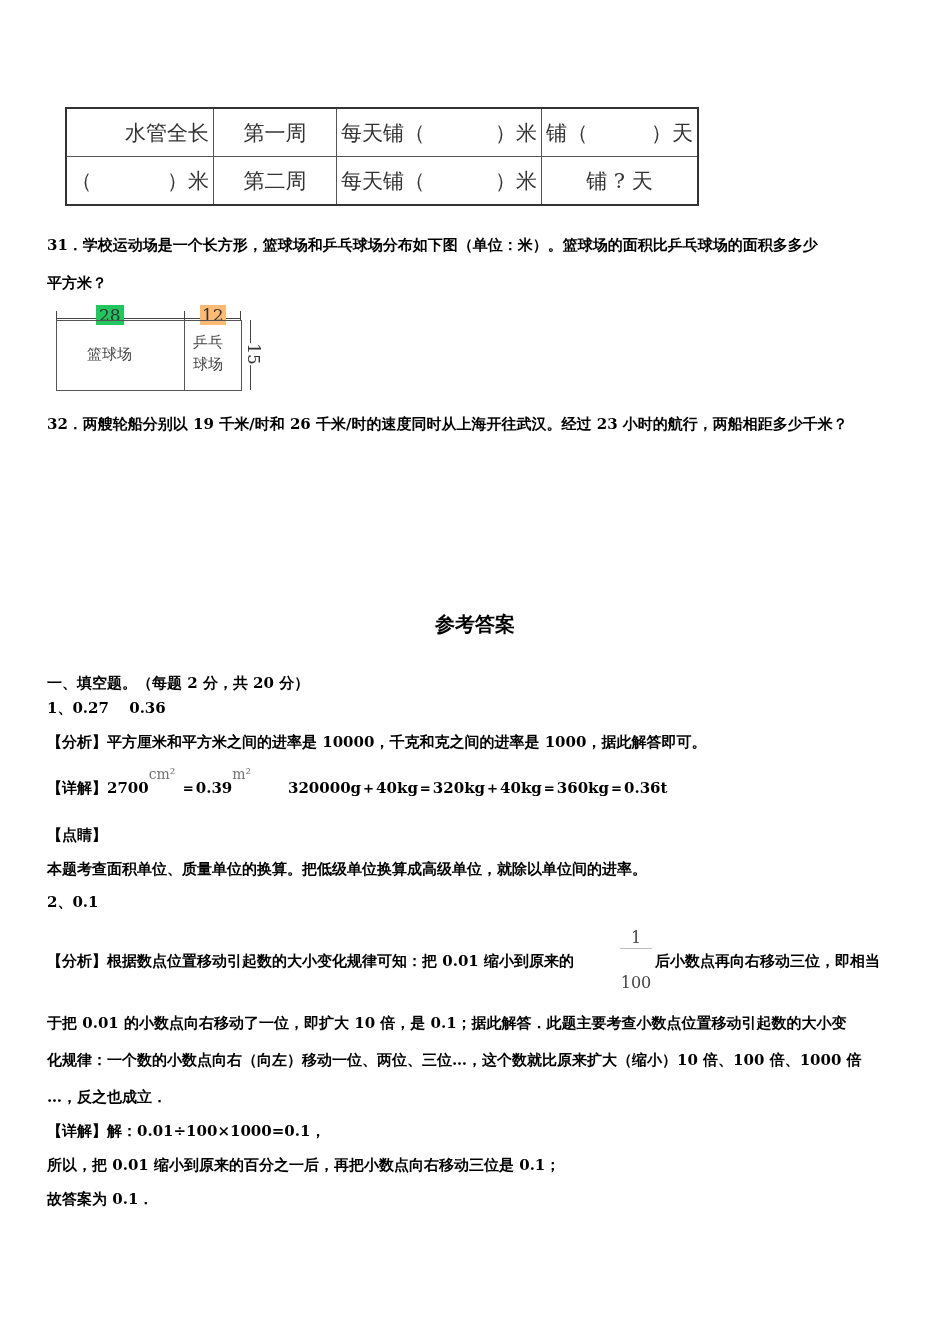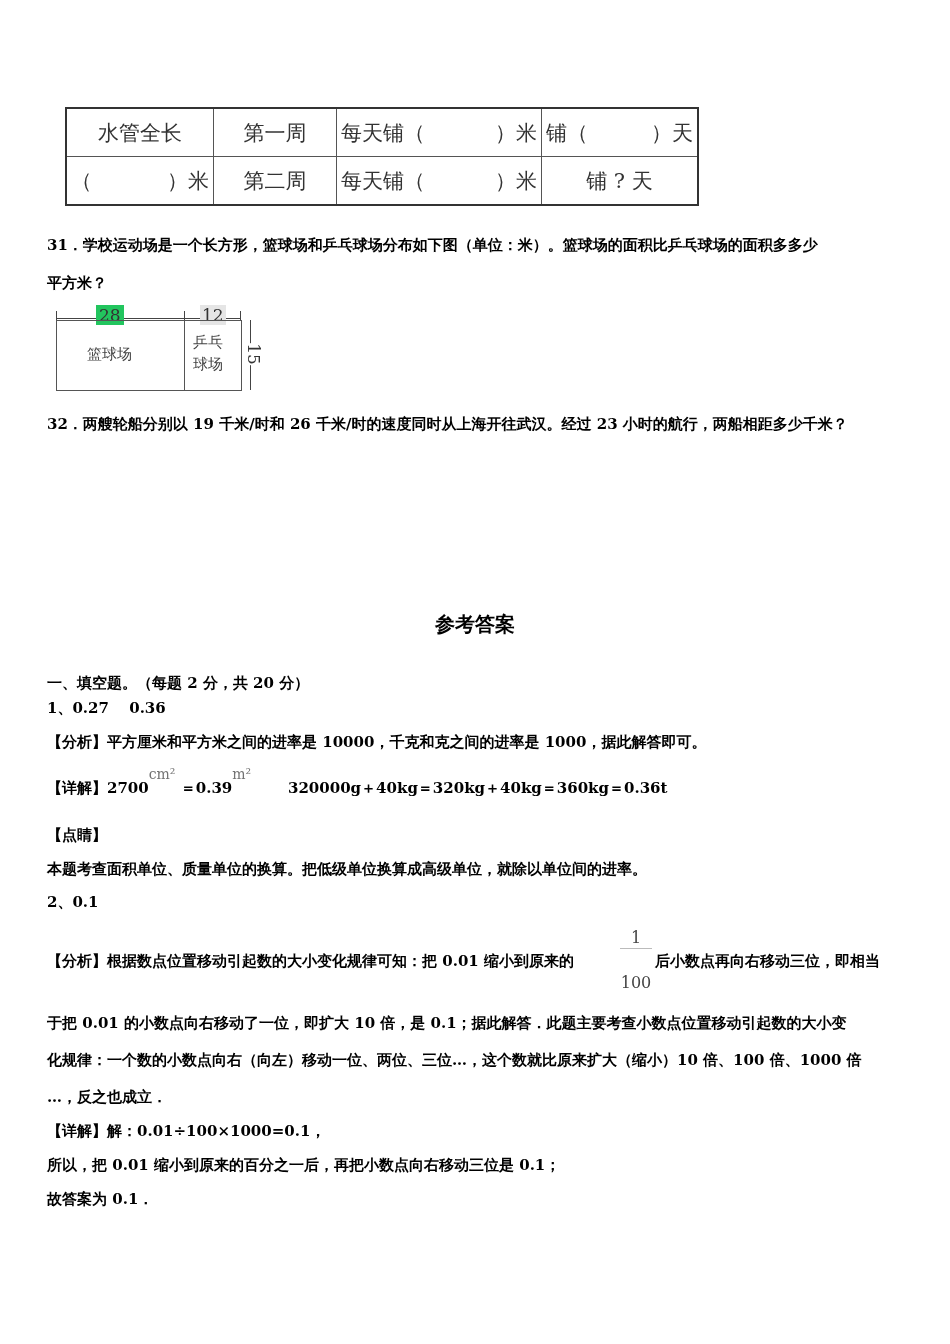--- a/index.html
+++ b/index.html
@@ -11,21 +11,21 @@
   .abs { position: absolute; }
   .txt { font-size: 15px; font-weight: bold; white-space: nowrap; line-height: 1; }
 
   
   .pipe-table {
     position: absolute; left: 65px; top: 107px; width: 634px; height: 99px;
     border-collapse: collapse; border: 2px solid #333;
     font-family: "DejaVu Serif", serif; font-size: 21px; color: #333; font-weight: normal;
   }
   .pipe-table td { border: 1.5px solid #555; padding: 0 4px; height: 47px; white-space: nowrap; }
-  .c-left { width: 138px; text-align: center; }
+  .c-left { width: 138px; text-align: right; }
   .c-week { width: 114px; text-align: center; }
   .c-daily { width: 196px; }
   .c-days { }
   .spread { display: flex; justify-content: space-between; }
 
   
   .court { position: absolute; left: 56px; top: 320px; width: 184px; height: 69px;
     border: 1.5px solid #555; border-top: 1.5px solid #555; }
   .court-div { position: absolute; left: 127px; top: 0; width: 0; height: 69px; border-left: 1.5px solid #555; }
   .court-label { position: absolute; font-family: "DejaVu Serif", serif; font-size: 15px; color: #444; font-weight: normal; }
@@ -89,21 +89,21 @@
 <div class="abs txt" style="left:47px; top:238px;">31．学校运动场是一个长方形，篮球场和乒乓球场分布如下图（单位：米）。篮球场的面积比乒乓球场的面积多多少</div>
 <div class="abs txt" style="left:47px; top:276px;">平方米？</div>
 
 <div>
 
   <div class="dimline" style="left:56px; top:318px; width:184px;"></div>
   <div class="vline" style="left:56px; top:311px; height:9px;"></div>
   <div class="vline" style="left:184px; top:311px; height:9px;"></div>
   <div class="vline" style="left:240px; top:311px; height:9px;"></div>
   <div class="dim" style="left:96px; top:305px; background:#22c55e; padding:0 3px;">28</div>
-  <div class="dim" style="left:200px; top:305px; background:#e5e5e5; padding:0 2px;">12</div>
+  <div class="dim" style="left:200px; top:305px; background:#fdba74; padding:0 2px;">12</div>
   <div class="court">
     <div class="court-div"></div>
     <div class="court-label" style="left:30px; top:24px;">篮球场</div>
     <div class="court-label" style="left:136px; top:12px;">乒乓</div>
     <div class="court-label" style="left:136px; top:34px;">球场</div>
   </div>
 
   <div class="vline" style="left:250px; top:320px; height:70px;"></div>
   <div class="dim" style="left:243px; top:344px; transform:rotate(90deg); background:#fff;">15</div>
 </div>

